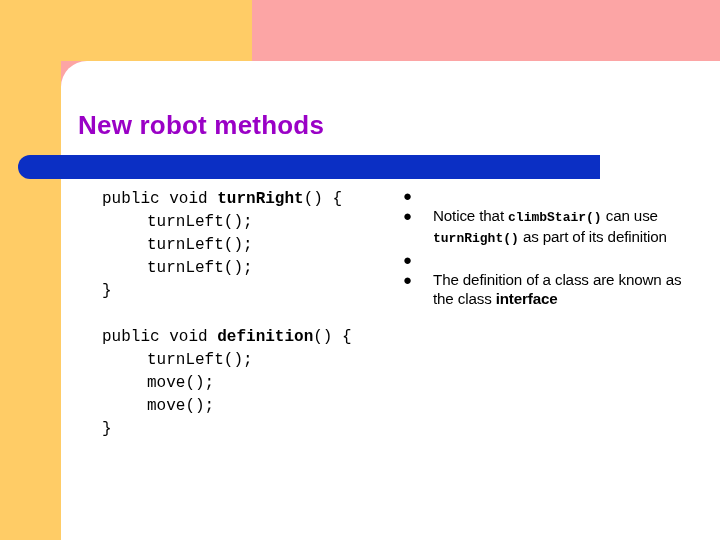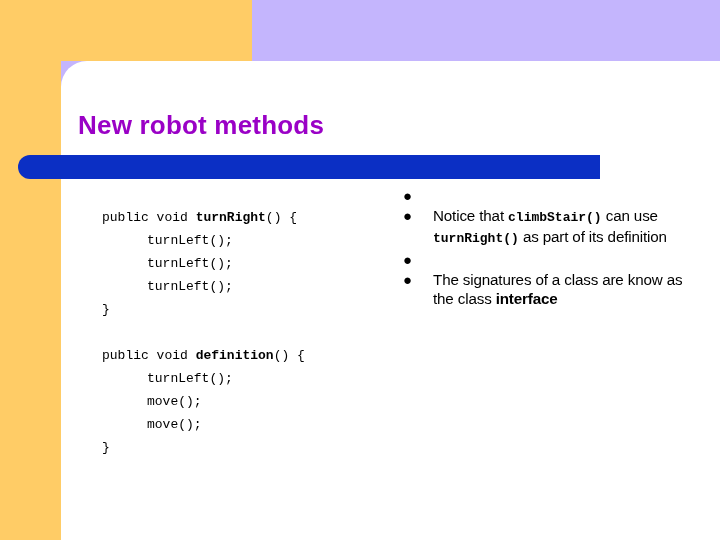--- a/index.html
+++ b/index.html
@@ -4,21 +4,21 @@
 <style>
   html, body {
     margin: 0;
     padding: 0;
     background: #ffffff;
   }
   #slide {
     position: relative;
     width: 720px;
     height: 540px;
-    background: #c4b5fd;
+    background: #fca5a5;
     overflow: hidden;
     font-family: "Liberation Sans", sans-serif;
   }
 
   
   .yellow-top {
     position: absolute;
     left: 0;
     top: 0;
     width: 252px;
@@ -68,23 +68,22 @@
     white-space: nowrap;
   }
 
   
   .code-col {
     position: absolute;
     left: 102px;
     top: 188px;
     width: 285px;
     font-family: "Liberation Mono", "DejaVu Sans Mono", monospace;
-    font-size: 13px;
+    font-size: 16px;
     color: #000000;
-    margin-top: 18px;
   }
   .code-line {
     height: 23px;
     line-height: 23px;
     white-space: pre;
   }
   .code-line.indent { padding-left: 45px; }
   .code-line .kw { font-weight: normal; }
   .code-line .mname { font-weight: bold; }
 
@@ -156,17 +155,17 @@
       </div>
       <div class="bullet-row">
         <span class="bullet-mark">●</span>
         <span class="bullet-text"><span>Notice that </span><span class="mono">climbStair()</span><span> can use </span><span class="mono">turnRight()</span><span> as part of its definition</span></span>
       </div>
       <div class="bullet-row">
         <span class="bullet-mark">●</span>
       </div>
       <div class="bullet-row">
         <span class="bullet-mark">●</span>
-        <span class="bullet-text"><span>The signatures of a class are know as the class </span><span class="strong">interface</span></span>
+        <span class="bullet-text"><span>The definition of a class are known as the class </span><span class="strong">interface</span></span>
       </div>
     </div>
 
 </div>
 
 </body></html>

